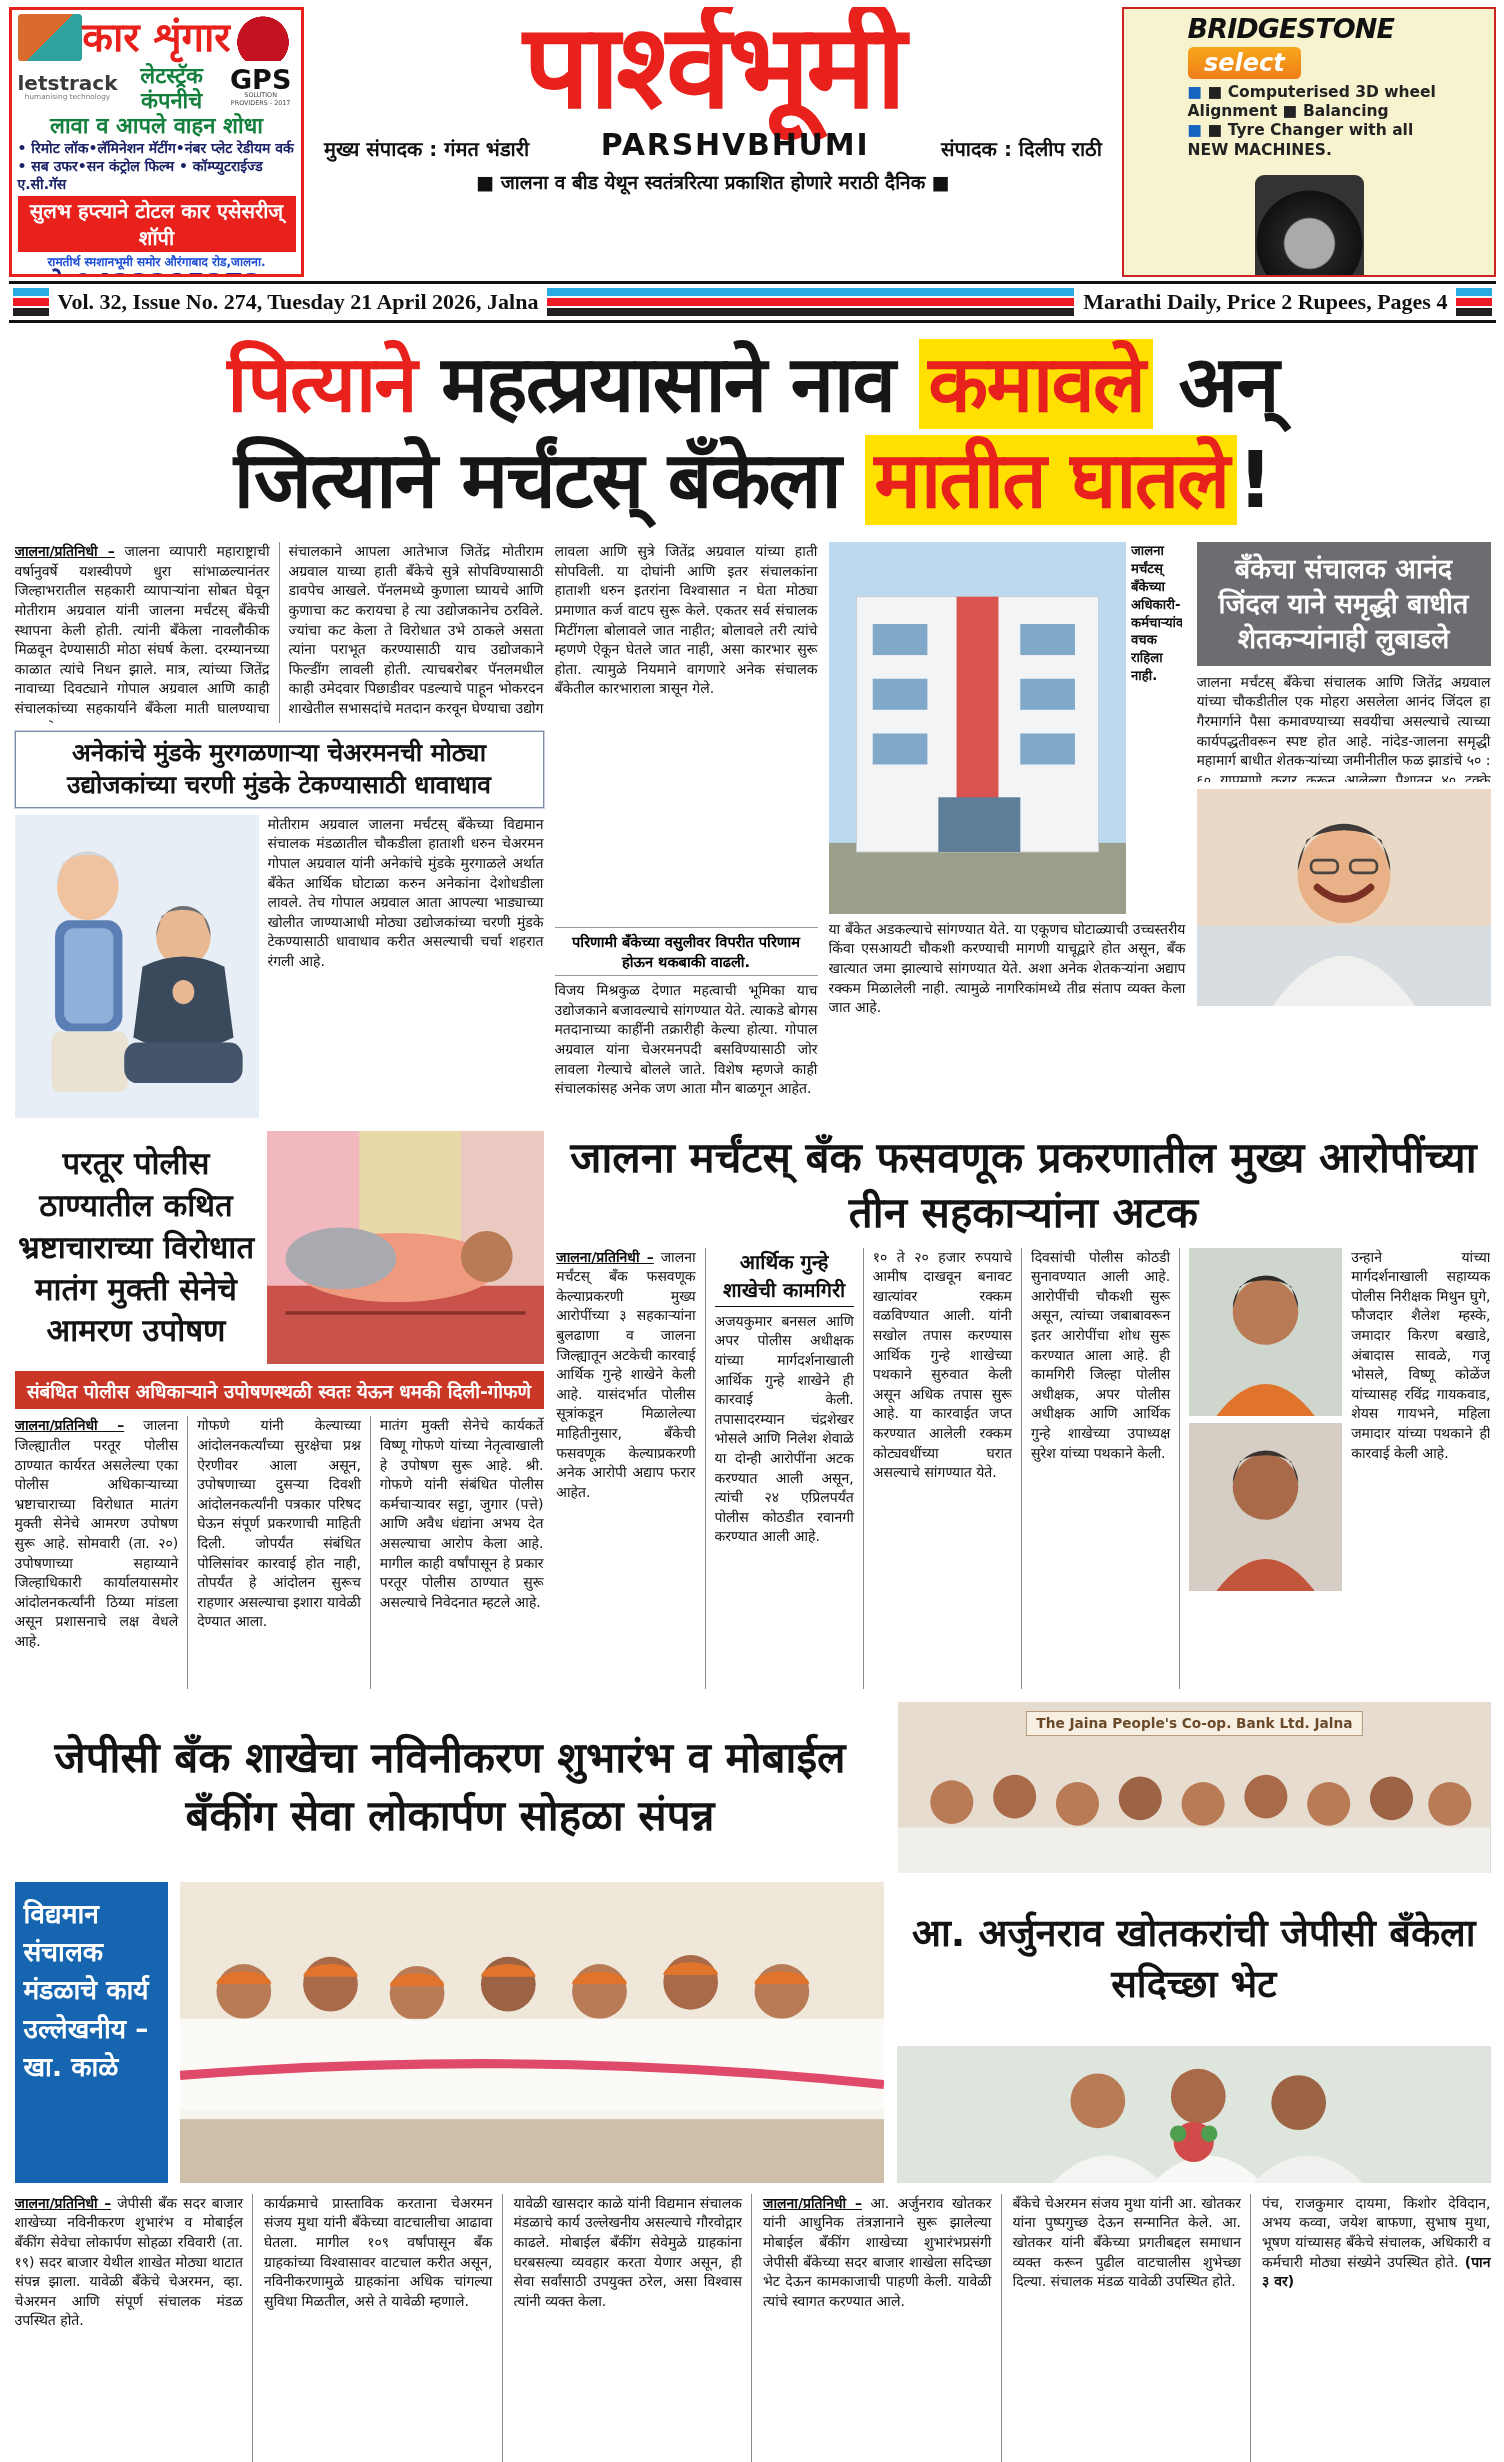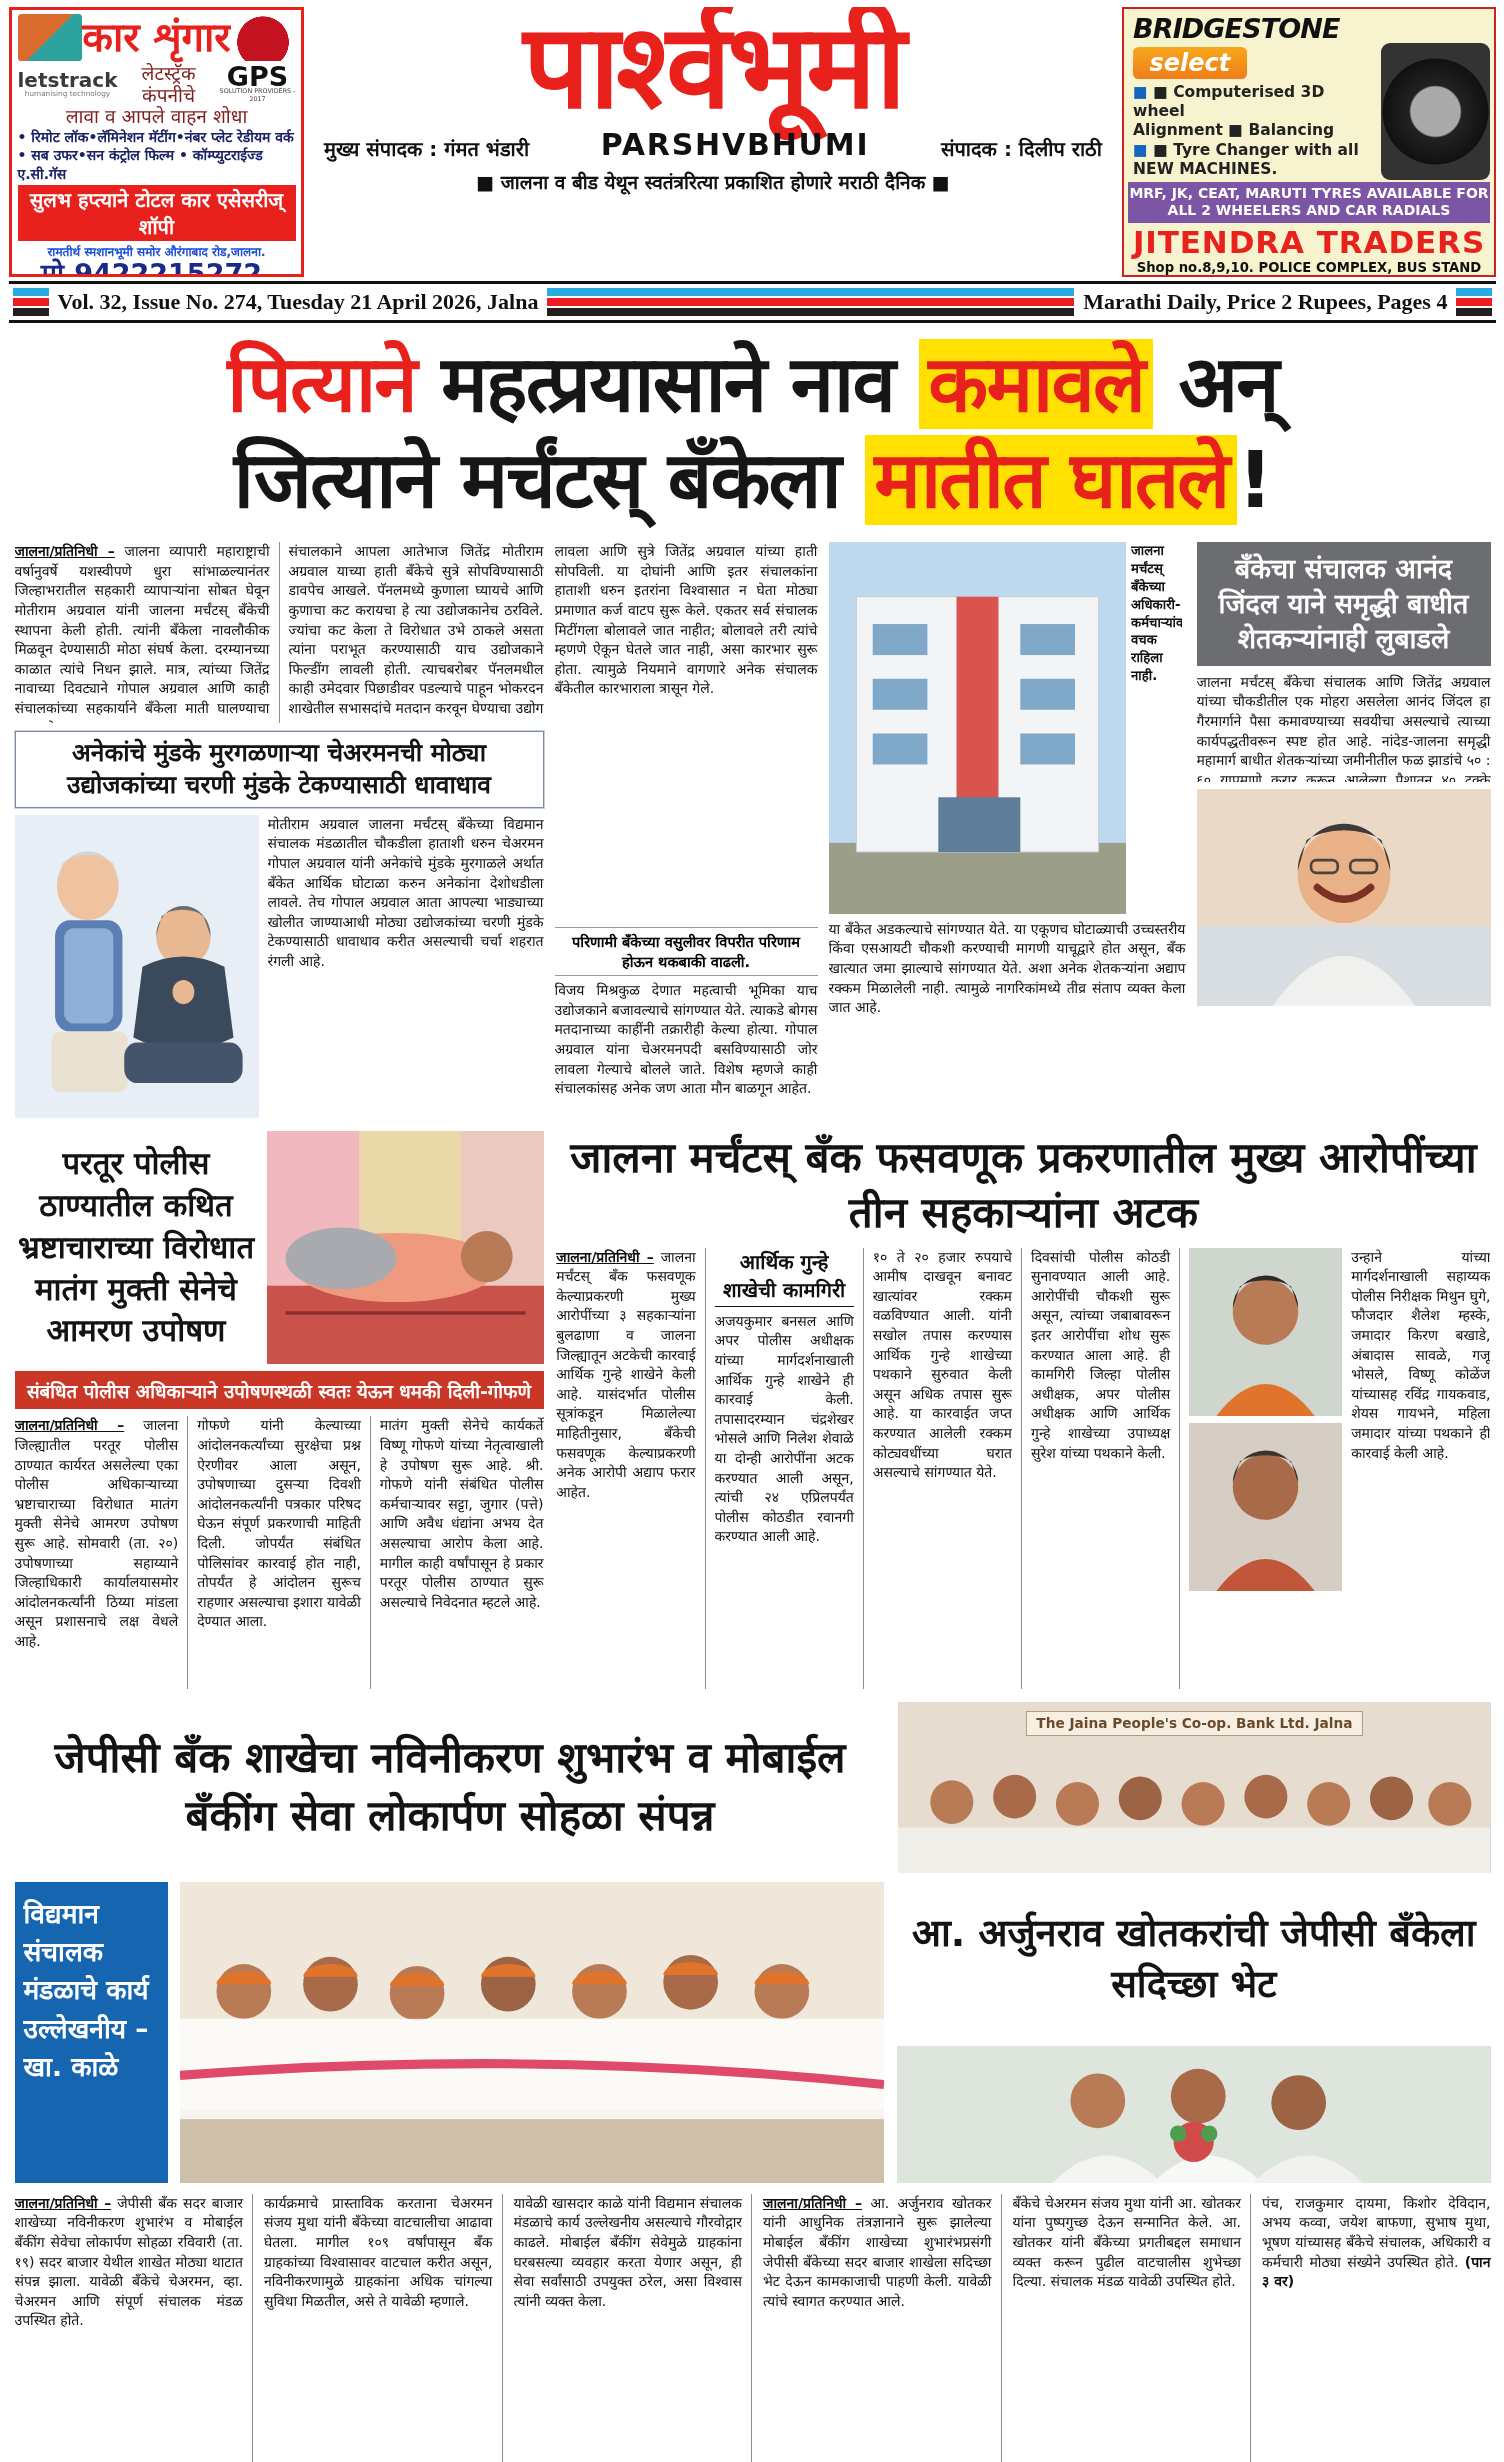--- a/index.html
+++ b/index.html
@@ -6,41 +6,41 @@
   body { background:#fff; font-family:"DejaVu Sans", sans-serif; }
   .page { width:1505px; height:2462px; margin:0 auto; background:#fff; padding:7.3px 9px; overflow:hidden; position:relative; }
 
   
   .hdr { display:flex; gap:7.3px; height:270px; }
   .ad-left { width:295px; border:3.6px solid #e8211d; padding:3.6px 5.5px; text-align:center; overflow:hidden; }
   .adl-title { color:#e8211d; font-size:40px; font-weight:bold; line-height:1.05; }
   .adl-row { display:flex; align-items:center; justify-content:center; gap:5.5px; margin-top:1.8px; }
   .adl-brand { color:#3a3a3a; font-weight:bold; font-size:20px; line-height:.9; }
   .adl-brandtag { color:#777; font-size:7.3px; }
-  .adl-pink { color:#7f1d1d; font-weight:normal; font-size:19px; line-height:1.15; }
+  .adl-pink { color:#15803d; font-weight:bold; font-size:22px; line-height:1.15; }
   .adl-gps { color:#111; font-weight:bold; font-size:27px; line-height:.8; }
   .adl-gpssub { font-size:6.4px; color:#444; }
   .adl-bullet { color:#1b2366; font-weight:bold; font-size:14px; line-height:1.3; text-align:left; }
   .adl-band { background:#e8211d; color:#fff; font-weight:bold; font-size:20px; margin-top:2.7px; padding:0.9px 0; }
   .adl-addr { color:#1d4ed8; font-weight:bold; font-size:12px; margin-top:1.8px; }
   .adl-phone { color:#1b2a8a; font-weight:bold; font-size:27px; line-height:1; }
   .truckcar { display:flex; justify-content:space-between; align-items:center; }
   .miniimg { width:64px; height:47px; border-radius:3.6px; }
   .truck { background:linear-gradient(135deg,#d96b2f 50%,#2da3a0 50%); }
   .car { background:radial-gradient(circle at 50% 60%, #c41220 60%, #fff 61%); }
 
   .mast { flex:1; text-align:center; overflow:hidden; }
   .logo { color:#e8211d; font-weight:bold; font-size:117px; line-height:1.02; letter-spacing:-3.6px; }
   .mast-row { display:flex; align-items:flex-end; justify-content:space-between; padding:0 12.8px; }
   .mast-ed { font-size:20px; font-weight:bold; color:#111; }
   .logo-en { font-size:30px; font-weight:bold; letter-spacing:1.8px; color:#111; }
   .tagline { font-size:19px; font-weight:bold; color:#111; margin-top:7.3px; }
 
   .ad-right { width:374px; border:2.7px solid #cc2222; background:#f7f3cf; text-align:center; padding:3.6px; overflow:hidden; }
-  .adr-top { display:flex; gap:15px; align-items:flex-end; }
+  .adr-top { display:flex; gap:15px; align-items:center;flex-direction:column; }
   .adr-left { flex:1; text-align:left; padding-left:5.5px; }
   .adr-brand { font-style:italic; font-weight:bold; font-size:27px; color:#111; letter-spacing:-0.9px; }
   .adr-select { display:inline-block; background:linear-gradient(180deg,#f7a81b,#ef7d1a); color:#fff; font-weight:bold; font-style:italic; font-size:24px; padding:1.8px 16.4px; border-radius:5.5px; margin:3.6px 0; }
   .adr-feat { font-size:15.5px; color:#222; font-weight:bold; line-height:1.25; }
   .adr-feat .sq { color:#1565c0; }
   .tyre { width:109px; height:137px; background:radial-gradient(circle,#aaa 28%,#222 30%,#111 60%,#333 61%); border-radius:9px; }
   .adr-band { background:#7d55a5; color:#fff; font-weight:bold; font-size:14px; line-height:1.25; padding:2.7px 1.8px; margin-top:2.7px; }
   .adr-shop { color:#e8211d; font-weight:bold; font-size:31px; letter-spacing:0.9px; margin-top:1.8px; }
   .adr-addr { font-size:13.2px; font-weight:bold; color:#111; }
 

